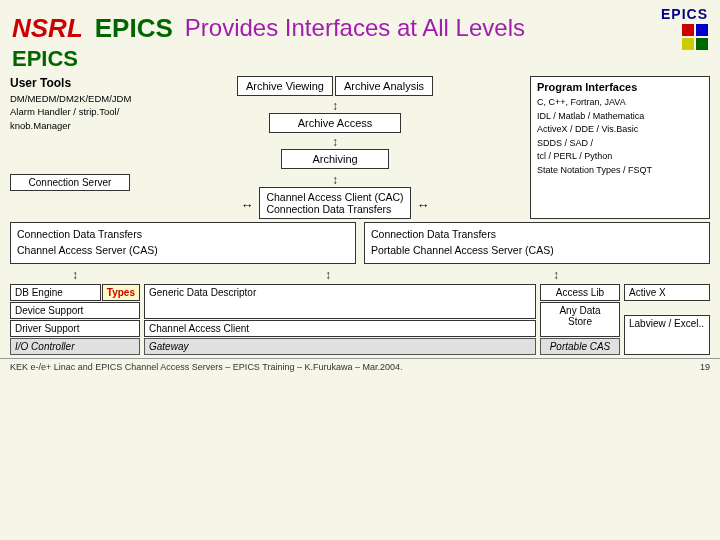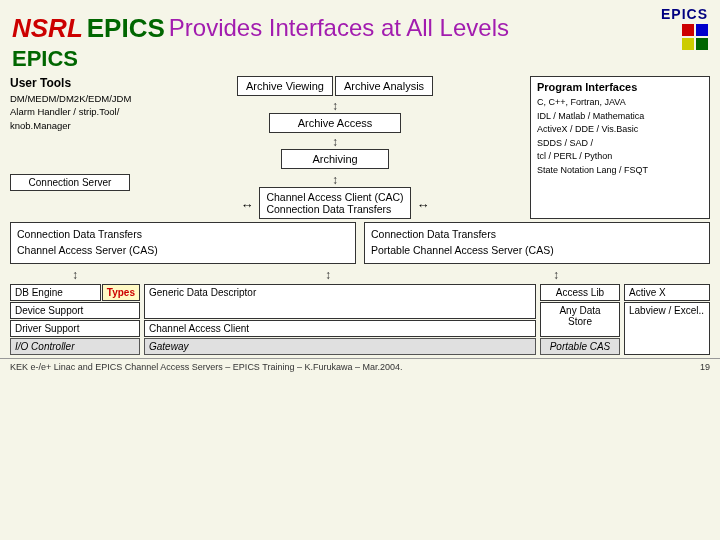--- a/index.html
+++ b/index.html
@@ -16,21 +16,21 @@
     
     .header {
       display: flex;
       align-items: center;
       justify-content: space-between;
       padding: 6px 12px 2px 12px;
     }
     .header-title {
       display: flex;
       align-items: center;
-      gap: 4px;
+      gap: 12px;
     }
     .nsrl-text {
       color: #cc0000;
       font-size: 26px;
       font-weight: bold;
       font-style: italic;
     }
     .epics-green {
       color: #006600;
       font-size: 26px;
@@ -281,21 +281,21 @@
       font-size: 10px;
       font-style: italic;
       text-align: center;
     }
 
     .right-col {
       width: 86px;
       flex-shrink: 0;
       display: flex;
       flex-direction: column;
-      gap: 1px;
+      gap: 14px;
     }
     .active-x-box {
       border: 1px solid #333;
       padding: 2px 4px;
       background: #fff;
       font-size: 10px;
     }
     .labview-box {
       border: 1px solid #333;
       padding: 2px 4px;
@@ -400,21 +400,21 @@
     </div>
 
     <div class="program-interfaces">
       <div class="pi-title">Program Interfaces</div>
       <div class="pi-detail">
         <span style="white-space:pre-line;">C, C++, Fortran, JAVA
 IDL / Matlab / Mathematica
 ActiveX / DDE / Vis.Basic
 SDDS / SAD /
 tcl / PERL / Python
-State Notation Lang / FSQT</span>
+State Notation Types / FSQT</span>
       </div>
     </div>
   </div>
 
 
   <div class="cas-section">
     <div class="cas-box">
       <div>Connection    Data Transfers</div>
       <div>Channel Access Server (CAS)</div>
     </div>

